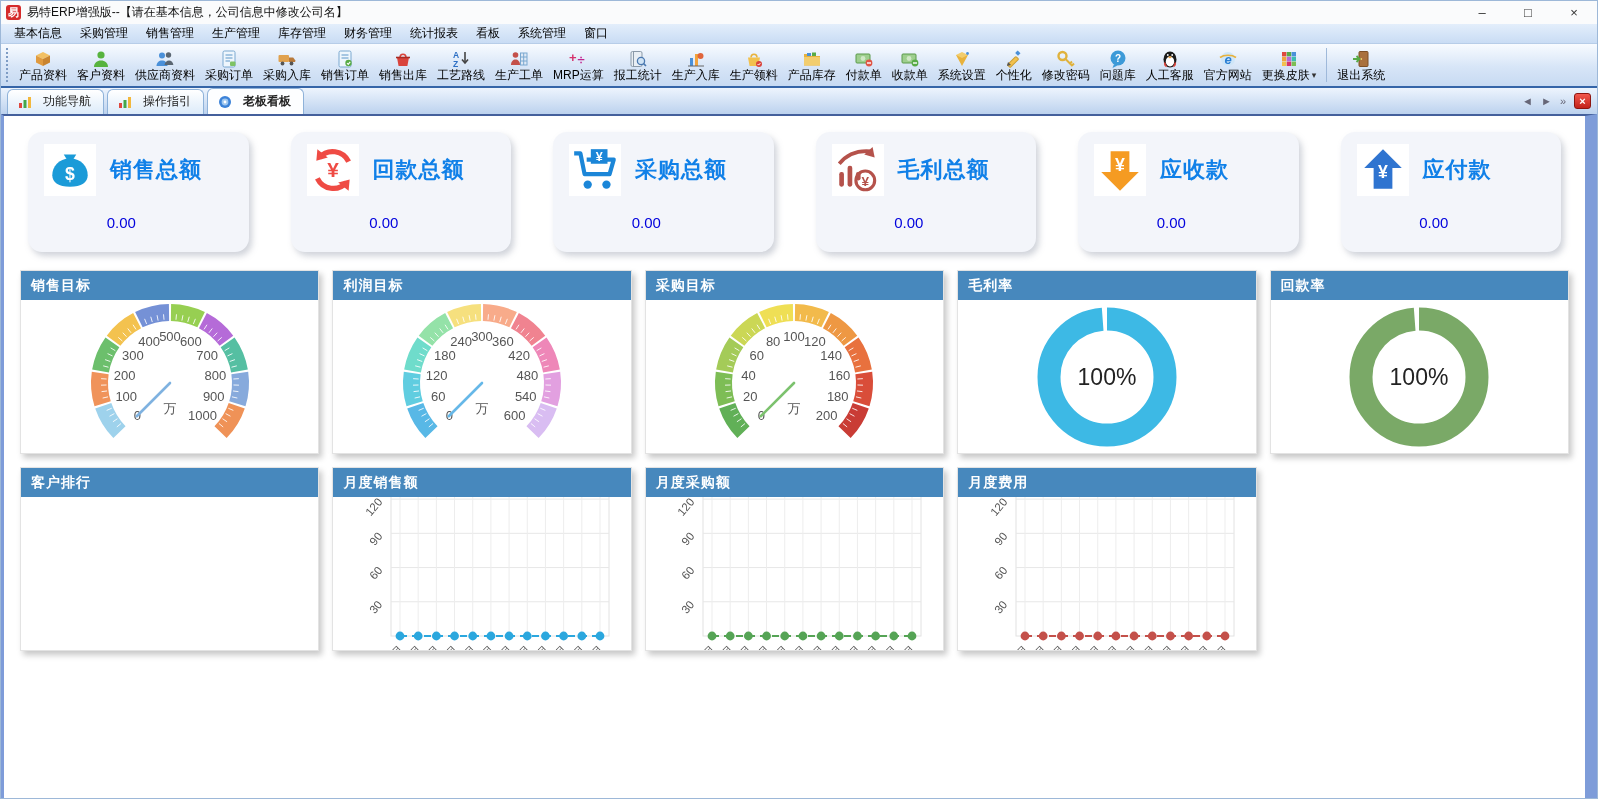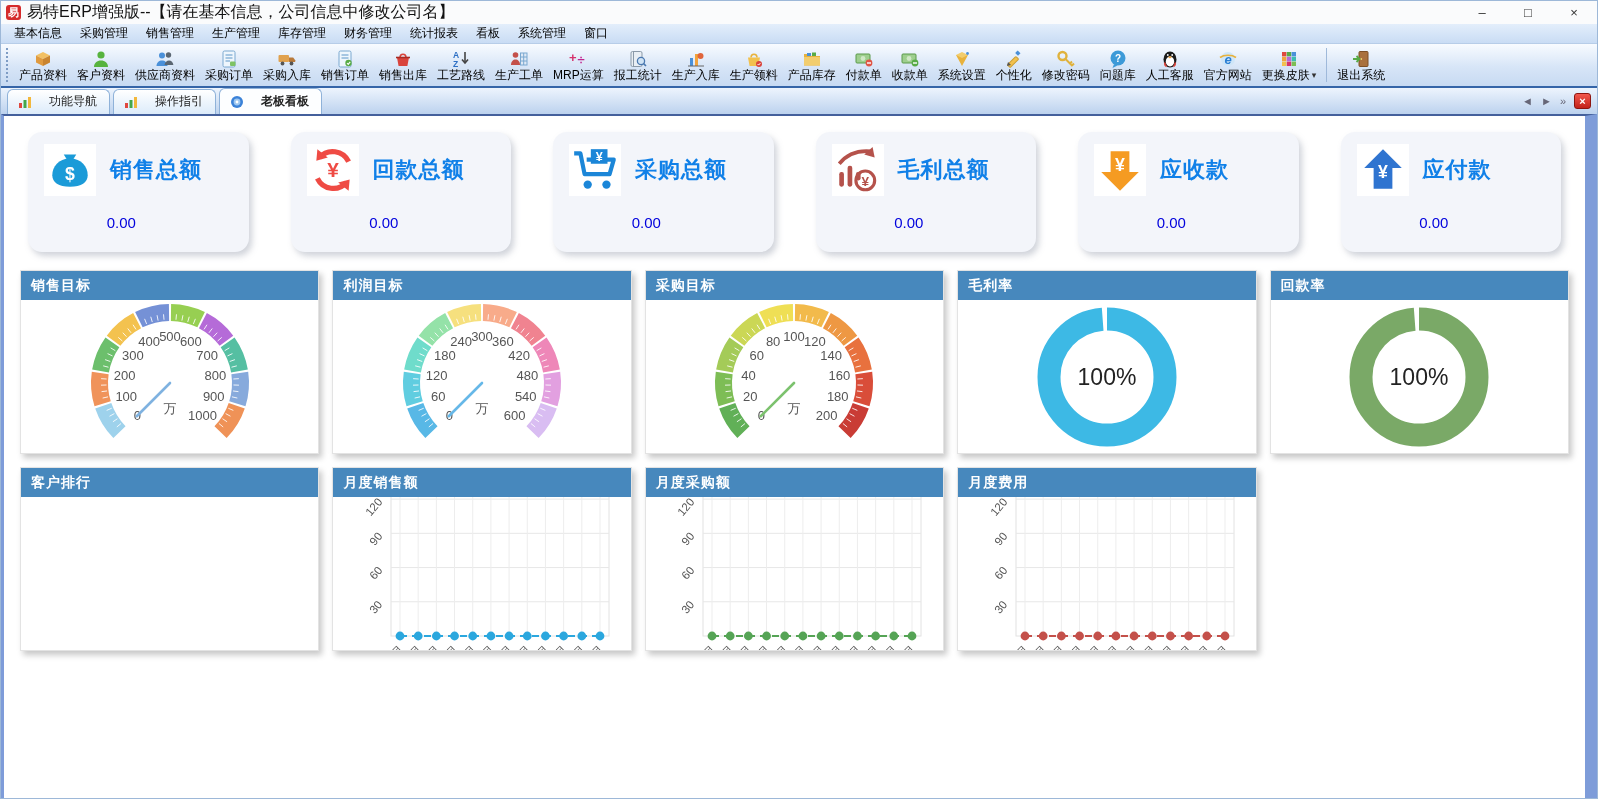--- a/index.html
+++ b/index.html
@@ -4,21 +4,21 @@
 <style>
   * { box-sizing: border-box; margin: 0; padding: 0; }
   html,body { width:1598px; height:799px; overflow:hidden; }
   body { font-family: "Liberation Sans", "DejaVu Sans", sans-serif; background:#fff; }
   .window { width:1598px; height:799px; display:flex; flex-direction:column; border:1px solid #9db8d8; }
 
   
   .titlebar { height:23px; background:#fafbfc; display:flex; align-items:center; padding-left:5px; flex:0 0 auto; }
   .app-icon { width:15px; height:15px; background:#d52b2b; color:#fff; font-size:11px; font-weight:bold;
               border-radius:3px; display:inline-flex; align-items:center; justify-content:center; margin-right:6px; }
-  .title-text { font-size:16px; color:#111; }
+  .title-text { font-size:12px; color:#111; }
   .win-controls { margin-left:auto; display:flex; height:100%; }
   .win-btn { width:46px; display:flex; align-items:center; justify-content:center; font-size:13px; color:#333; cursor:default; }
 
   
   .menubar { height:20px; background:linear-gradient(#e3eefb,#c9dcf4); display:flex; align-items:center;
              padding-left:4px; flex:0 0 auto; border-bottom:1px solid #b7cde8; }
   .menu-item { font-size:12px; color:#000; padding:2px 9px; cursor:default; }
 
   
   .toolbar { height:44px; background:linear-gradient(#f8fbff,#d7e5f7 55%,#c7daf2); display:flex; align-items:center;
@@ -27,21 +27,21 @@
   .tb-item { display:flex; flex-direction:column; align-items:center; justify-content:center; padding:1px 5px; cursor:default; }
   .tb-item .tb-icon { width:20px; height:20px; }
   .tb-item .tb-icon svg { width:20px; height:20px; }
   .tb-label { font-size:12px; color:#000; white-space:nowrap; line-height:13px; display:flex; align-items:center; }
   .tb-drop { font-size:9px; color:#333; margin-left:2px; }
   .tb-sep { width:1px; height:34px; background:#9fb9da; margin:0 5px; }
 
   
   .tabbar { height:26px; background:linear-gradient(#edf4fd,#bcd2ee); display:flex; align-items:flex-end;
             padding-left:6px; flex:0 0 auto; position:relative; }
-  .tab { display:flex; align-items:center; gap:17px; font-size:12px; color:#222; padding:3px 12px 4px 10px;
+  .tab { display:flex; align-items:center; gap:11px; font-size:12px; color:#222; padding:3px 12px 4px 10px;
          background:linear-gradient(#ffffff,#dcebfa); border:1px solid #8fb2d9; border-bottom:none;
          border-radius:6px 6px 0 0; margin-right:3px; cursor:default; }
   .tab.active { background:#fdfeff; font-weight:bold; padding-top:4px; }
   .tab .tab-ic svg { width:14px; height:14px; display:block; }
   .tab-nav { position:absolute; right:6px; top:0; height:100%; display:flex; align-items:center; gap:8px; }
   .tab-arrow { color:#6b back; color:#667; font-size:11px; }
   .tab-close { width:17px; height:16px; background:linear-gradient(#f2584d,#c3221a); border:1px solid #8d150f;
                border-radius:3px; color:#fff; font-size:11px; font-weight:bold; display:flex; align-items:center;
                justify-content:center; }
 

